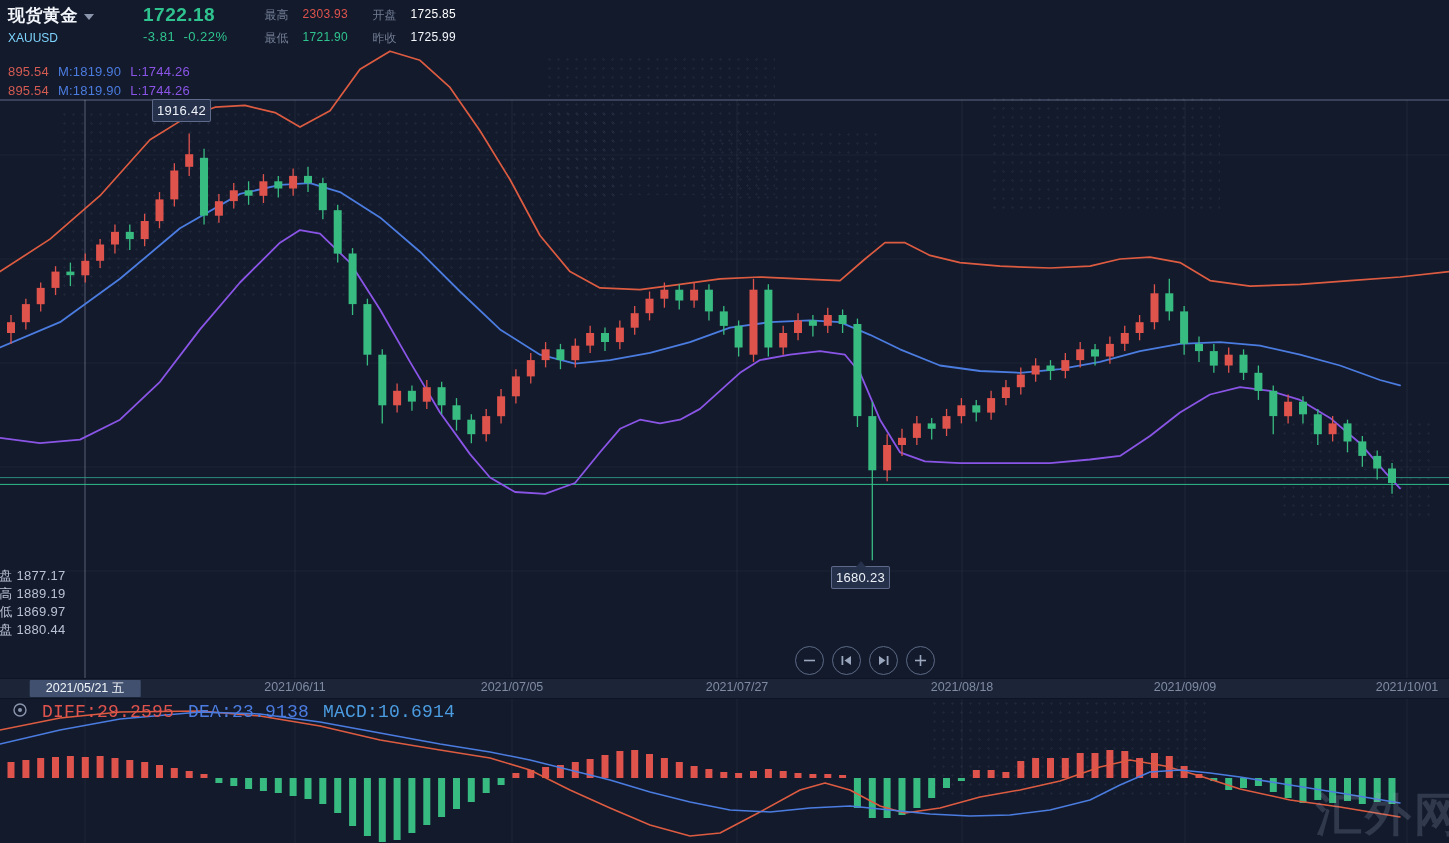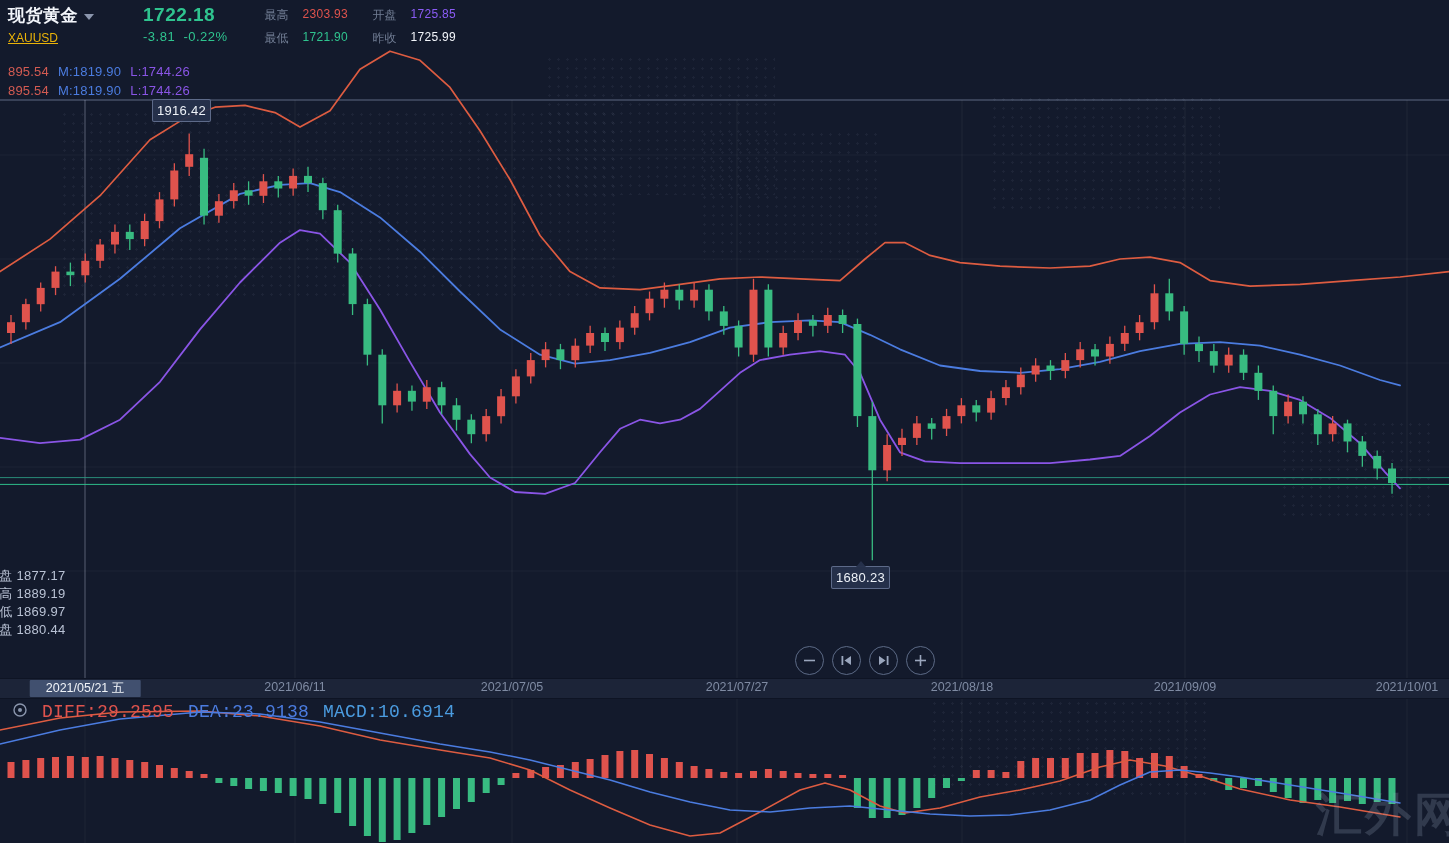--- a/index.html
+++ b/index.html
@@ -11,21 +11,21 @@
   .dots{position:absolute;pointer-events:none;
         background-image:radial-gradient(circle,rgba(180,195,225,0.10) 1.2px,transparent 1.4px);
         background-size:9px 9px;opacity:.6;}
   
   #header{left:8px;top:4px;height:44px;display:flex;align-items:flex-start;gap:37px;z-index:30;}
   .sym-block{display:flex;flex-direction:column;}
   .sym-row{display:flex;align-items:center;gap:6px;cursor:pointer;}
   .sym-name{font-size:17px;font-weight:bold;color:#f2f5fa;letter-spacing:.5px;}
   .caret{width:0;height:0;border-left:5px solid transparent;border-right:5px solid transparent;
          border-top:6px solid #8b96ad;margin-top:2px;}
-  .sym-code{font-size:12px;color:#eab308;margin-top:4px;text-decoration:underline;}
+  .sym-code{font-size:12px;color:#7dd3fc;margin-top:4px;}
   .px-block{display:flex;flex-direction:column;margin-left:12px;}
   .px-main{font-size:19px;font-weight:bold;color:#2fc48f;letter-spacing:.5px;}
   .px-chg{font-size:13px;color:#2fc48f;margin-top:3px;letter-spacing:.5px;}
   .stats{display:grid;grid-template-columns:auto auto auto auto;column-gap:14px;row-gap:6px;
          font-size:12px;margin-top:3px;}
   .stat-label{color:#707c93;}
   .stat-val{min-width:56px;letter-spacing:.3px;}
   
   .legend-row{left:8px;font-size:13px;letter-spacing:.2px;white-space:nowrap;z-index:25;}
   .legend-row span{margin-right:9px;}
@@ -398,21 +398,21 @@
   <div class="px-block">
     <span class="px-main">1722.18</span>
     <span class="px-chg">
       <span>-3.81</span>&nbsp;&nbsp;<span>-0.22%</span>
     </span>
   </div>
   <div class="stats">
     <span class="stat-label">最高</span>
     <span class="stat-val" style="color:#df534d">2303.93</span>
     <span class="stat-label">开盘</span>
-    <span class="stat-val" style="color:#8b5cf6">1725.85</span>
+    <span class="stat-val" style="color:#ffffff">1725.85</span>
     <span class="stat-label">最低</span>
     <span class="stat-val" style="color:#2fc48f">1721.90</span>
     <span class="stat-label">昨收</span>
     <span class="stat-val" style="color:#f2f5fa">1725.99</span>
   </div>
 </div>
 
 <div class="legend-row abs" style="top:64px;">
   <span style="color:#d35b52">895.54</span><span style="color:#4b7ce0">M:1819.90</span><span style="color:#8a55e6">L:1744.26</span>
 </div>

